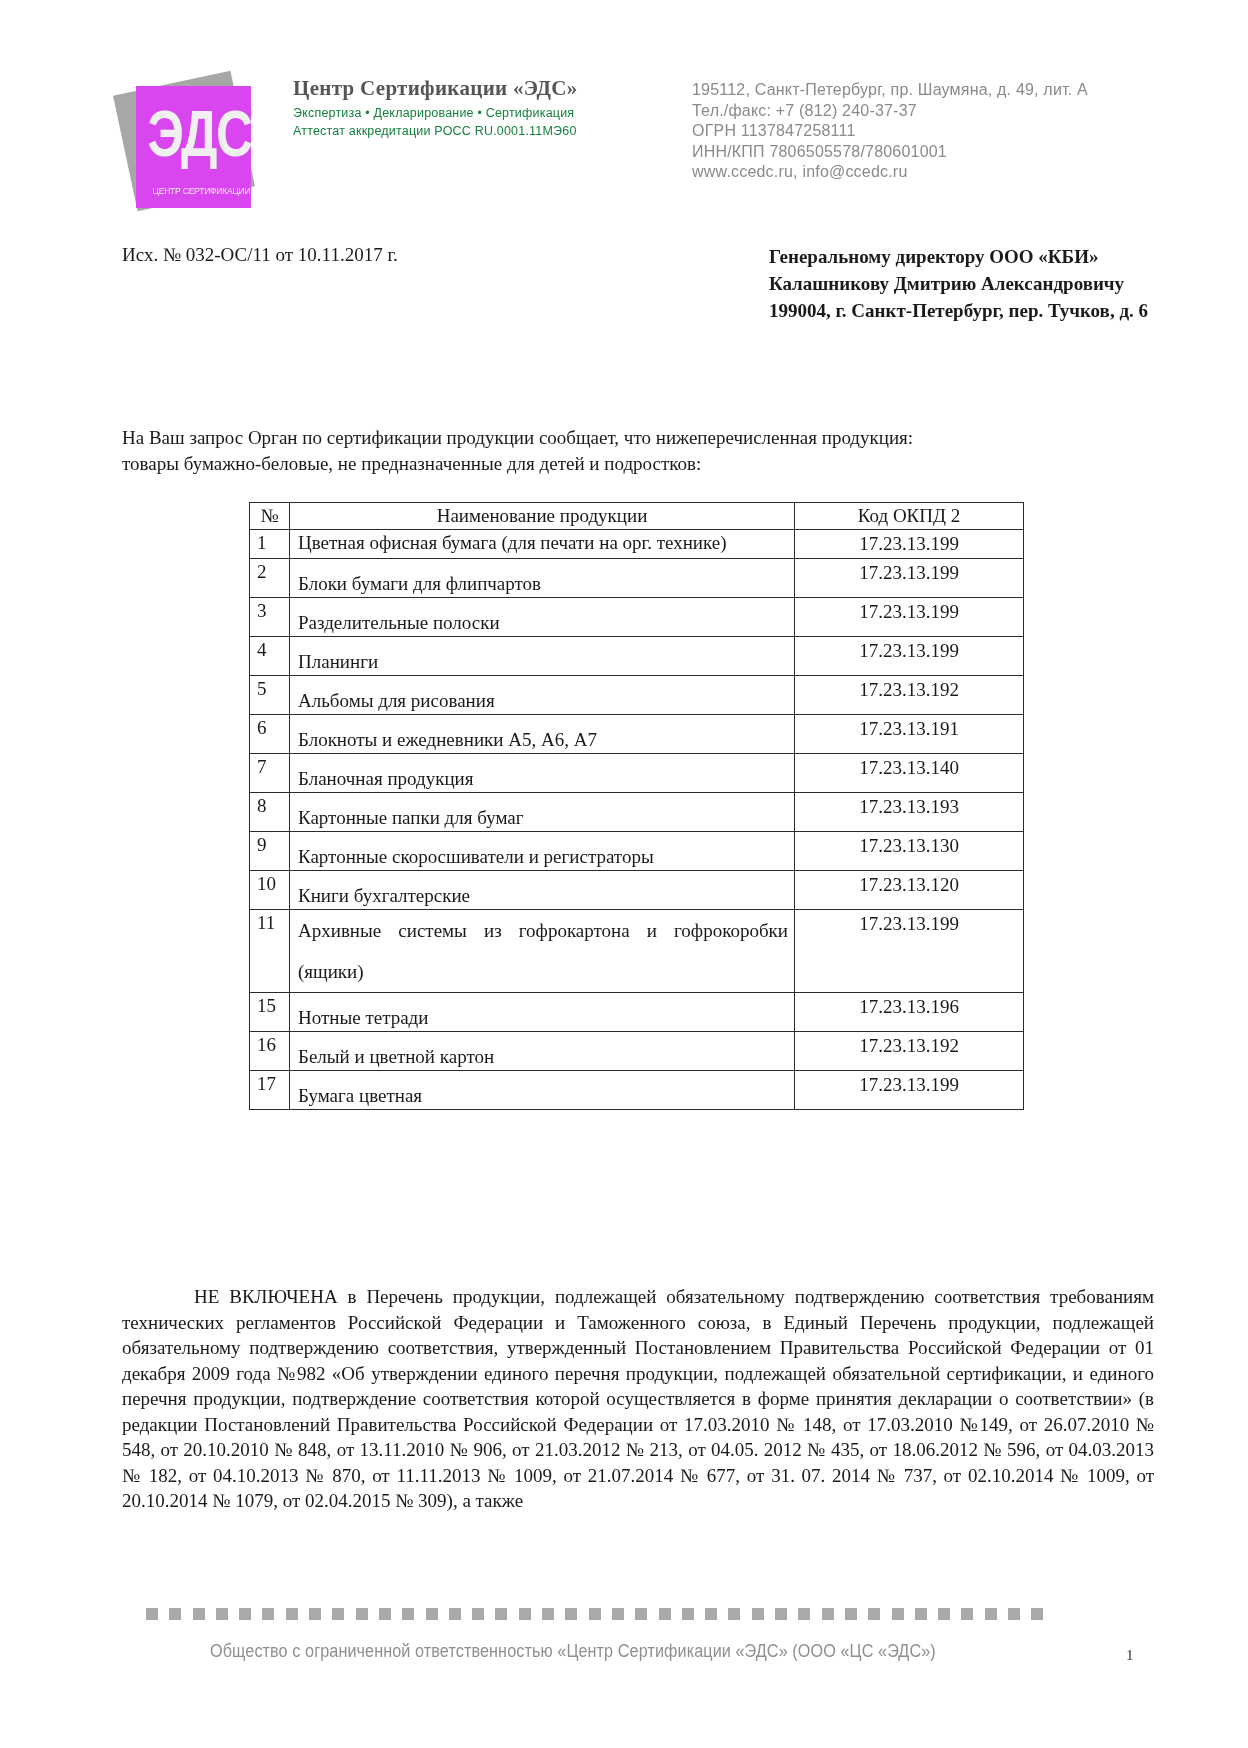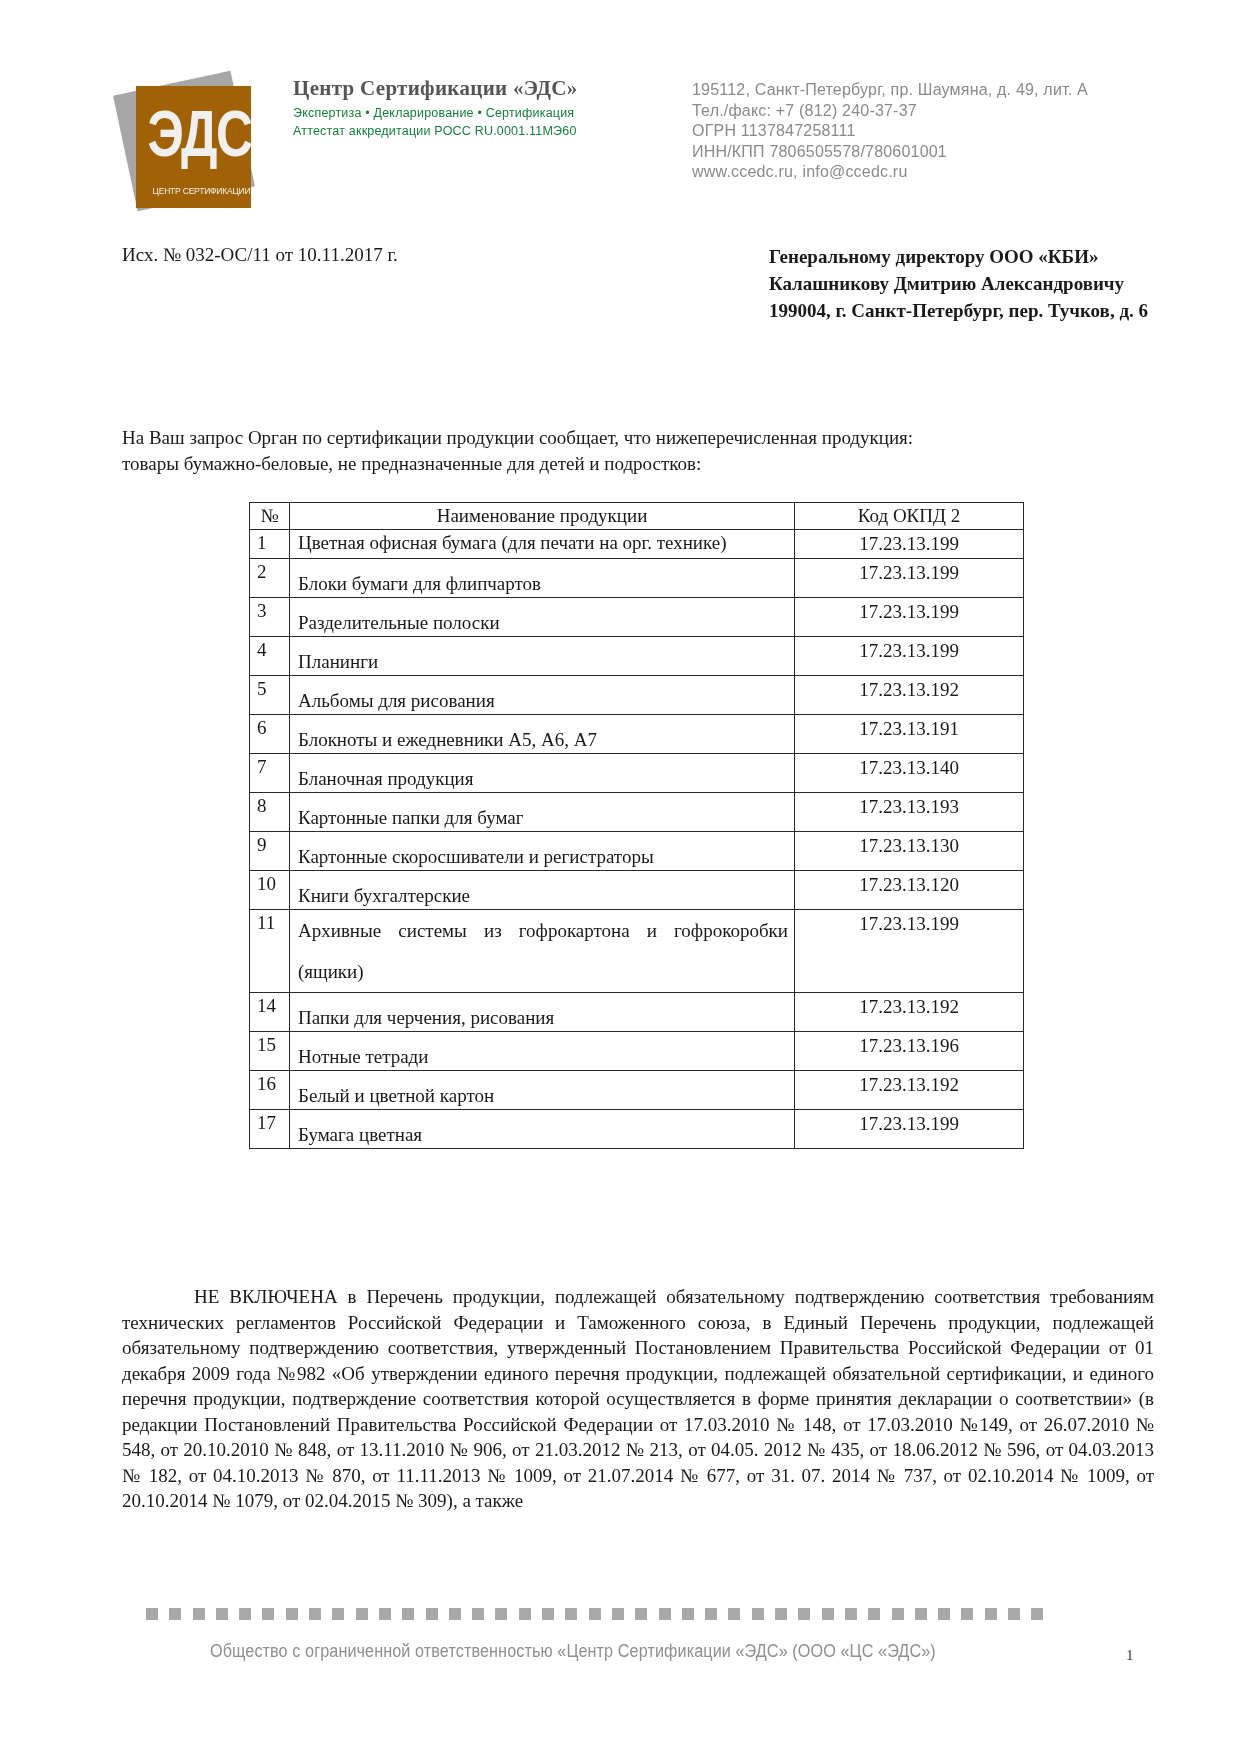--- a/index.html
+++ b/index.html
@@ -3,21 +3,21 @@
   <meta charset="utf-8">
   <style>
     html, body { margin: 0; padding: 0; background: #ffffff; }
     body { width: 1248px; height: 1748px; position: relative; overflow: hidden; color: #1a1a1a; }
     .serif { font-family: "Liberation Serif", "DejaVu Serif", serif; }
     .sans { font-family: "Liberation Sans", "DejaVu Sans", sans-serif; }
 
     
     .logo { position: absolute; left: 118px; top: 68px; width: 150px; height: 145px; }
     .logo .back { position: absolute; left: 6px; top: 14px; width: 120px; height: 118px; background: #8a8a8a; transform: rotate(-12deg); opacity: 0.75; }
-    .logo .front { position: absolute; left: 18px; top: 18px; width: 115px; height: 122px; background: #a16207; }
+    .logo .front { position: absolute; left: 18px; top: 18px; width: 115px; height: 122px; background: #d946ef; }
     .logo .letters { position: absolute; left: 0; right: 0; top: 8px; text-align: center; color: #f0f0f0; font-family: "Liberation Sans", sans-serif; font-weight: bold; font-size: 64px; letter-spacing: -2px; line-height: 80px; transform: scaleX(0.8); }
     .logo .sub { position: absolute; left: 16px; right: 0; bottom: 12px; text-align: center; color: #f2f2f2; font-family: "Liberation Sans", sans-serif; font-size: 8.5px; letter-spacing: -0.2px; }
 
     .org-name { position: absolute; left: 293px; top: 76px; font-size: 21px; font-weight: bold; color: #555; letter-spacing: 0.3px; font-family: Liberation Serif, serif; }
     .org-line { position: absolute; left: 293px; font-size: 12.5px; color: #15803d; letter-spacing: 0.2px; }
     .org-l1 { top: 106px; }
     .org-l2 { top: 124px; }
 
     .contacts { position: absolute; left: 692px; top: 80px; font-size: 16px; color: #8a8a8a; line-height: 20.5px; letter-spacing: 0.2px; }
     .contacts div { white-space: nowrap; }
@@ -141,25 +141,20 @@
         <td class="num">10</td>
         <td class="name">Книги бухгалтерские</td>
         <td class="code">17.23.13.120</td>
       </tr>
       <tr class="r11">
         <td class="num">11</td>
         <td class="name">Архивные системы из гофрокартона и гофрокоробки (ящики)</td>
         <td class="code">17.23.13.199</td>
       </tr>
       <tr>
-        <td class="num">14</td>
-        <td class="name">Папки для черчения, рисования</td>
-        <td class="code">17.23.13.192</td>
-      </tr>
-      <tr>
         <td class="num">15</td>
         <td class="name">Нотные тетради</td>
         <td class="code">17.23.13.196</td>
       </tr>
       <tr>
         <td class="num">16</td>
         <td class="name">Белый и цветной картон</td>
         <td class="code">17.23.13.192</td>
       </tr>
       <tr>

